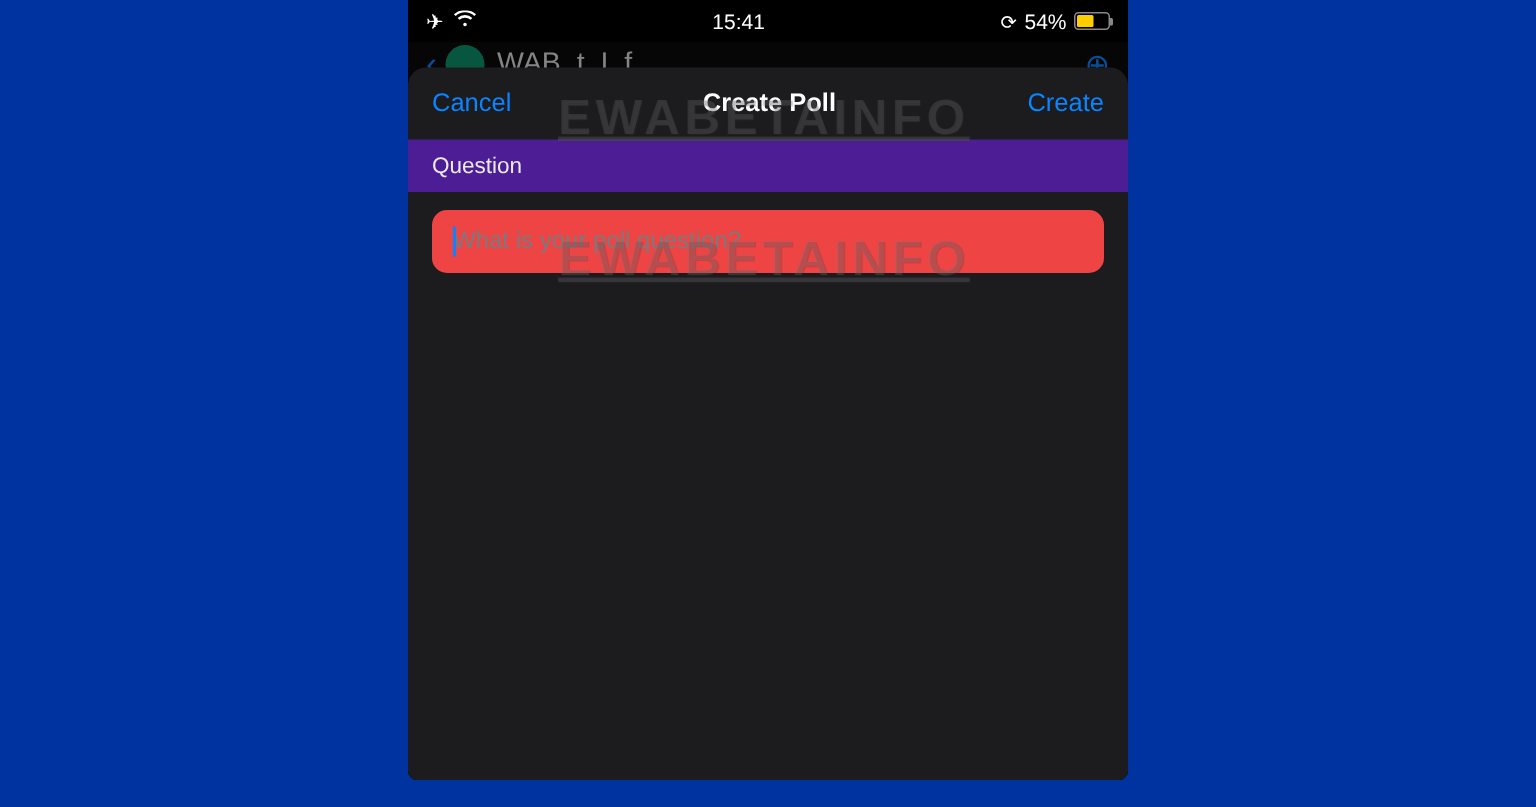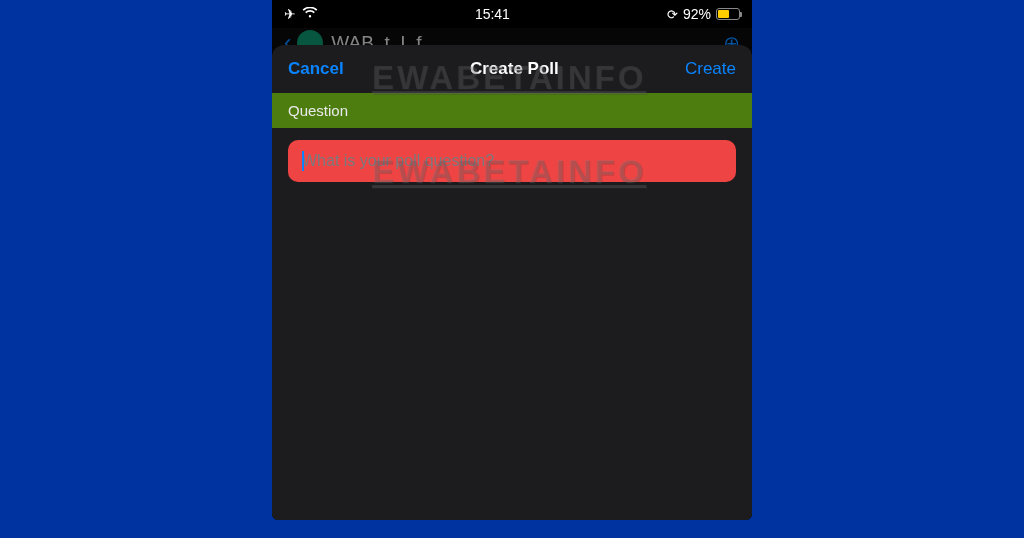--- a/index.html
+++ b/index.html
@@ -88,29 +88,28 @@
       align-items: center;
       justify-content: space-between;
       padding: 14px 16px;
     }
     .modal-btn {
       color: #0a84ff;
       font-size: 17px;
       background: none;
       border: none;
       cursor: pointer;
-      font-weight: bold;
     }
     .modal-title {
       color: #fff;
       font-size: 17px;
       font-weight: 600;
     }
     .section-header {
-      background: #4d7c0f;
+      background: #4c1d95;
       color: #eaeaea;
       font-size: 15px;
       font-weight: 500;
       padding: 9px 16px;
     }
     .input-row {
       padding: 12px 16px;
     }
     .question-input {
       width: 100%;
@@ -151,21 +150,21 @@
       <span>✈</span>
       <span>
         <svg width="16" height="12" viewBox="0 0 16 12">
             <path d="M8 10.5a1.2 1.2 0 100-2.4 1.2 1.2 0 000 2.4zM4.3 6.2a5.5 5.5 0 017.4 0l1.2-1.2a7.2 7.2 0 00-9.8 0l1.2 1.2zM1.8 3.7a9 9 0 0112.4 0L15.4 2.5a10.8 10.8 0 00-14.8 0L1.8 3.7z" fill="#fff"></path>
           </svg>
       </span>
     </div>
     <div>15:41</div>
     <div class="status-right">
       <span style="font-size:13px;">⟳</span>
-      <span>92%</span>
+      <span>54%</span>
       <span class="battery">
         <span class="battery-fill" style="width:54%"></span>
       </span>
     </div>
   </div>
 
   <div class="behind-header">
     <span style="color:#0a84ff;font-size:22px;margin-right:6px;">‹</span>
     <span class="avatar-circle"></span>
     <span class="behind-title">WAB..t..I..f..</span>

